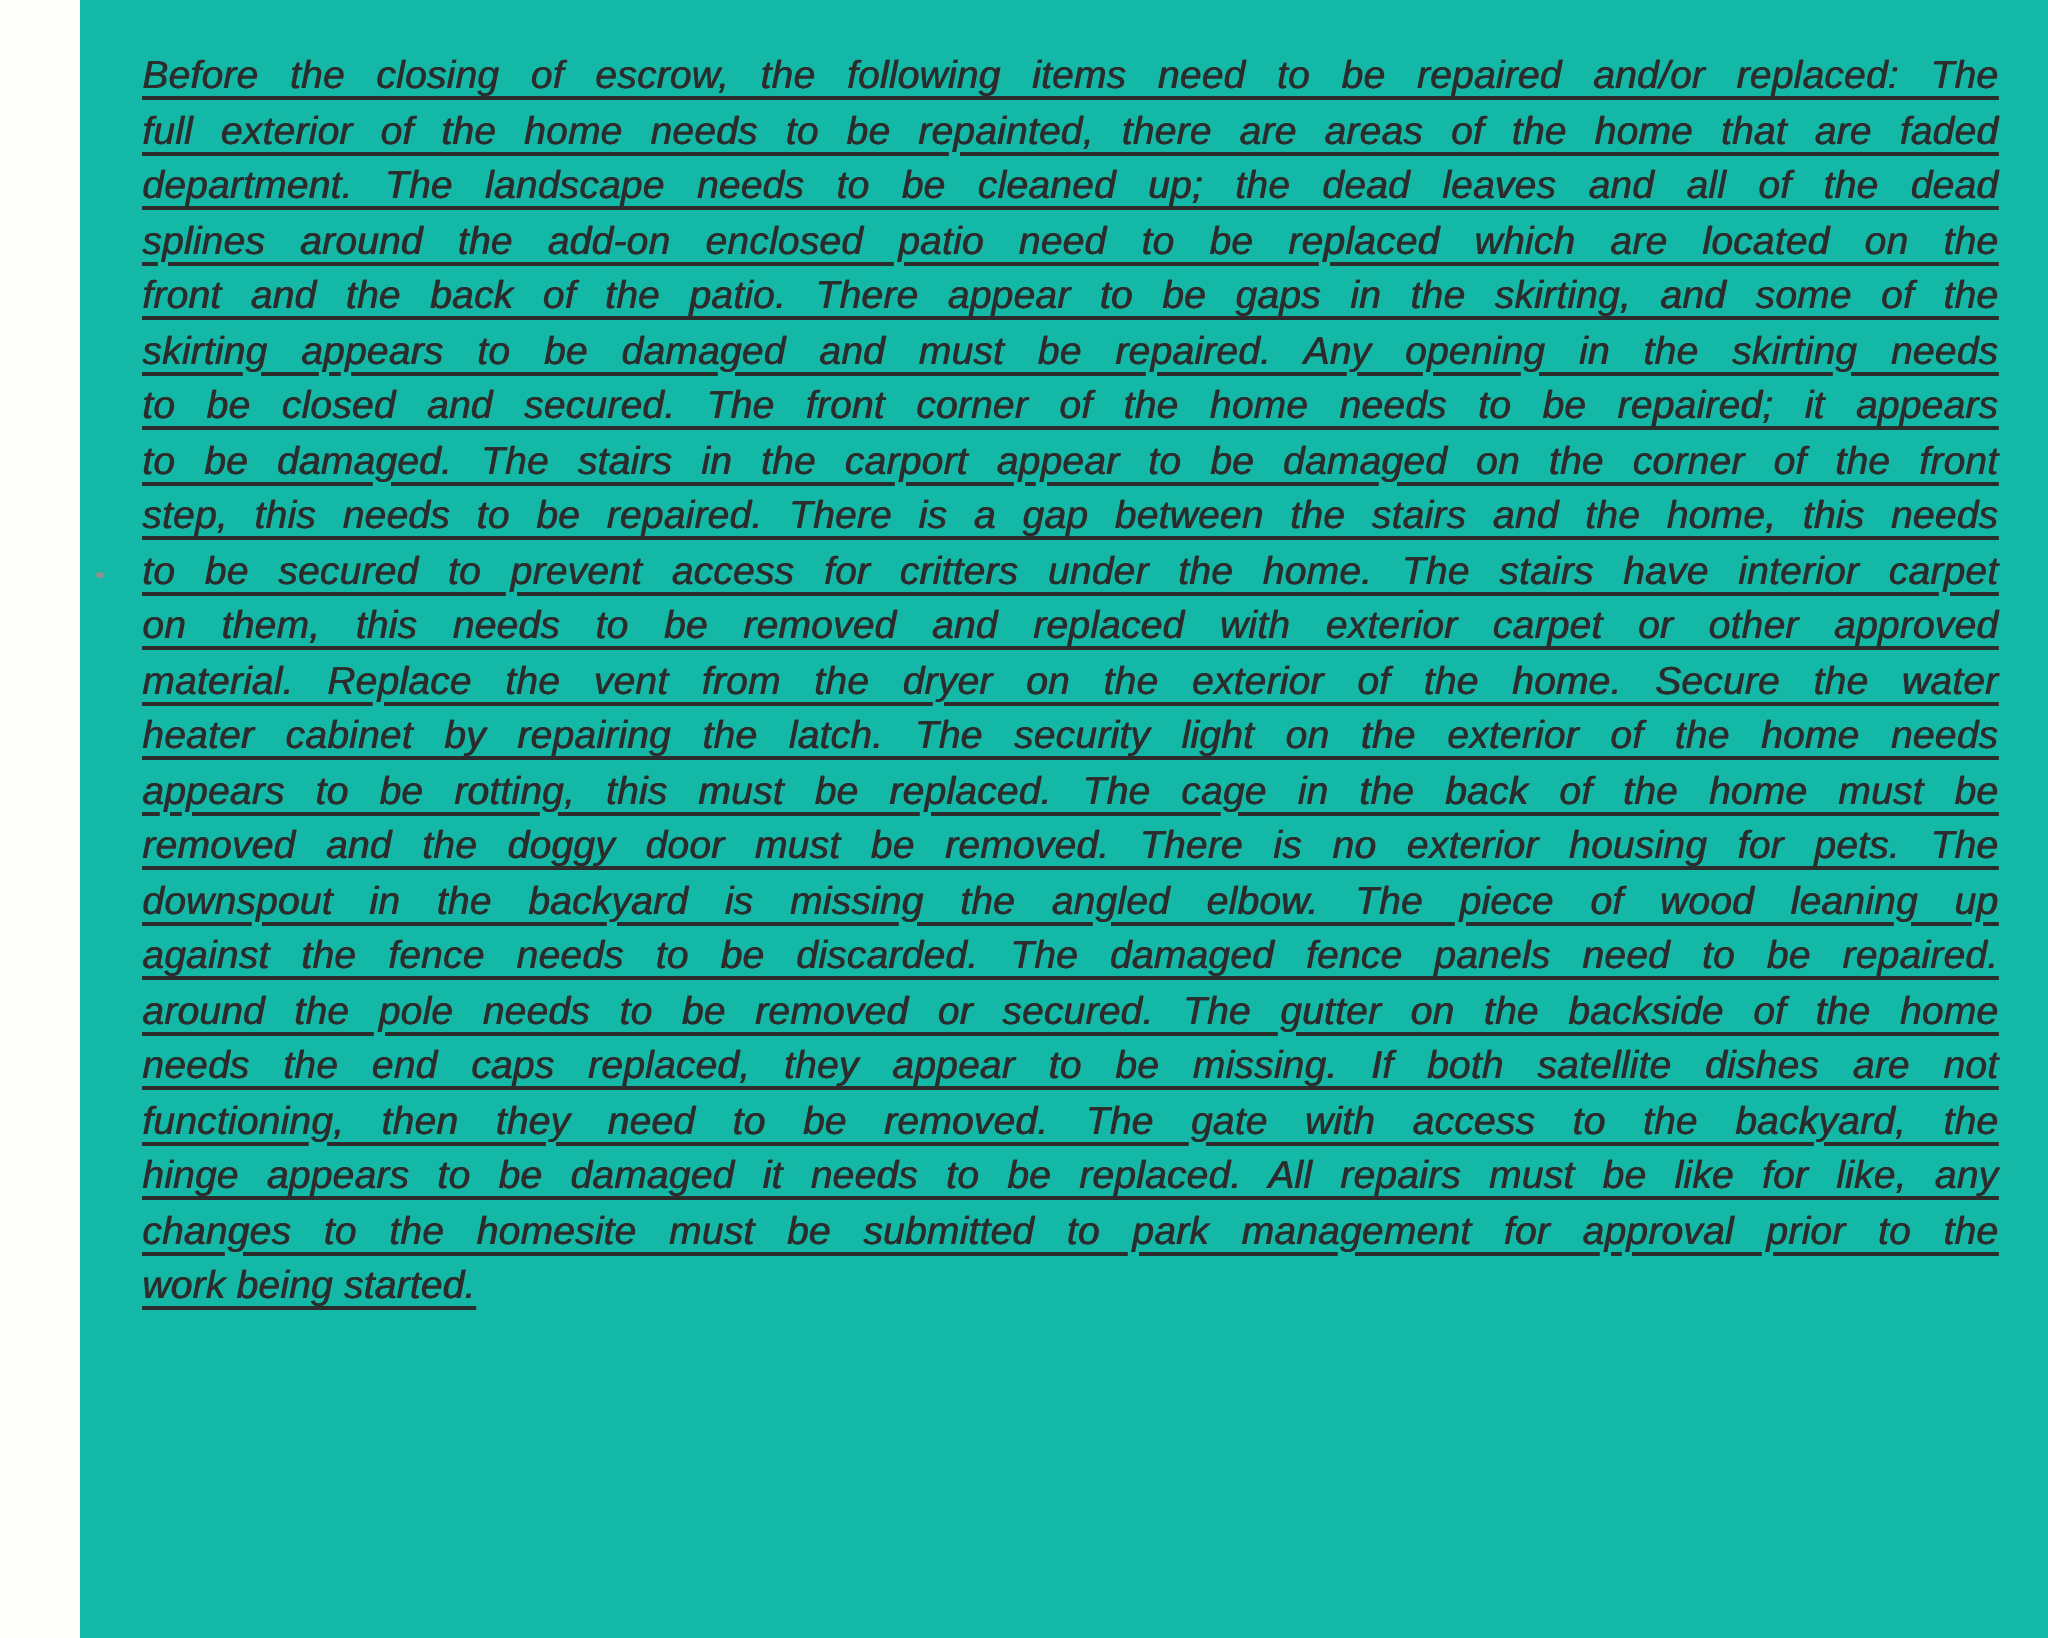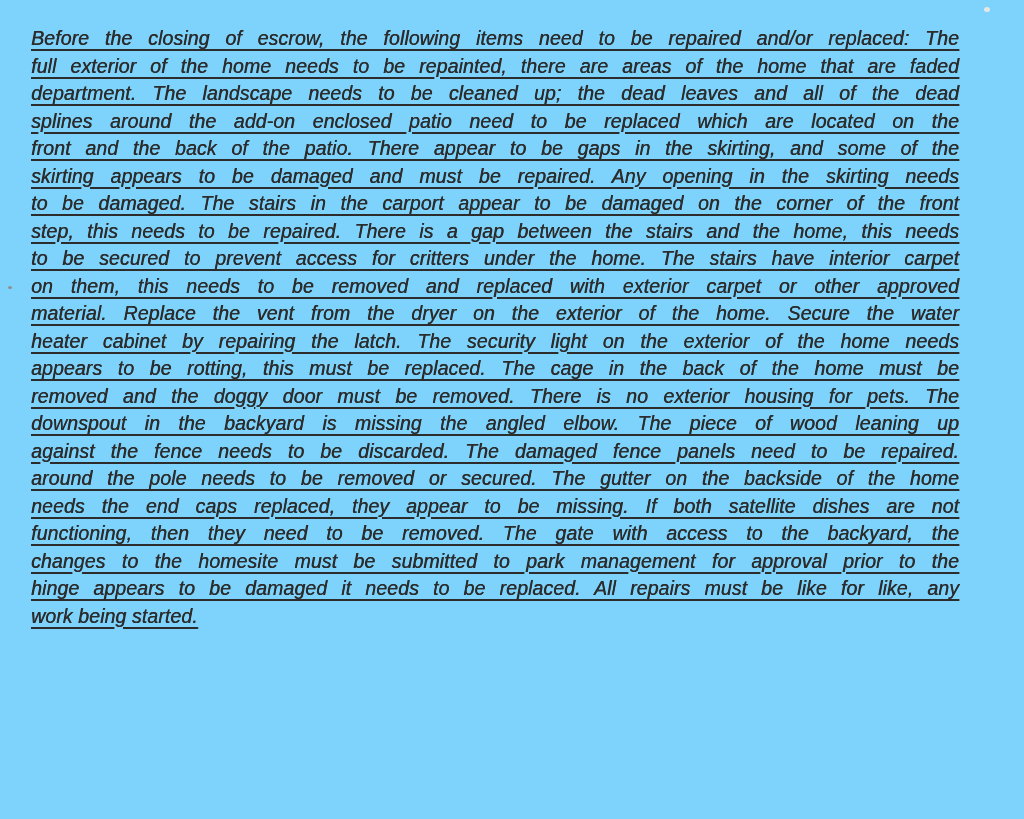--- a/index.html
+++ b/index.html
@@ -10,21 +10,22 @@
     width: 1024px;
     height: 819px;
     background: #fdfdfc;
     overflow: hidden;
     position: relative;
     font-family: "Liberation Sans", "DejaVu Sans", sans-serif;
   }
   .page {
     position: absolute;
     inset: 0;
-    background: #7dd3fc;
+    background: #14b8a6;
+    margin-left: 40px;
   }
   .doc-text {
     position: absolute;
     left: 31px;
     top: 25px;
     width: 928px;
     color: #2c2c2c;
   }
   .text-line {
     font-style: italic;
@@ -67,32 +68,33 @@
 <body>
 
 <div class="page">
   <div class="doc-text">
       <div class="text-line">Before the closing of escrow, the following items need to be repaired and/or replaced: The</div>
       <div class="text-line">full exterior of the home needs to be repainted, there are areas of the home that are faded</div>
       <div class="text-line">department. The landscape needs to be cleaned up; the dead leaves and all of the dead</div>
       <div class="text-line">splines around the add-on enclosed patio need to be replaced which are located on the</div>
       <div class="text-line">front and the back of the patio. There appear to be gaps in the skirting, and some of the</div>
       <div class="text-line">skirting appears to be damaged and must be repaired. Any opening in the skirting needs</div>
+      <div class="text-line">to be closed and secured. The front corner of the home needs to be repaired; it appears</div>
       <div class="text-line">to be damaged. The stairs in the carport appear to be damaged on the corner of the front</div>
       <div class="text-line">step, this needs to be repaired. There is a gap between the stairs and the home, this needs</div>
       <div class="text-line">to be secured to prevent access for critters under the home. The stairs have interior carpet</div>
       <div class="text-line">on them, this needs to be removed and replaced with exterior carpet or other approved</div>
       <div class="text-line">material. Replace the vent from the dryer on the exterior of the home. Secure the water</div>
       <div class="text-line">heater cabinet by repairing the latch. The security light on the exterior of the home needs</div>
       <div class="text-line">appears to be rotting, this must be replaced. The cage in the back of the home must be</div>
       <div class="text-line">removed and the doggy door must be removed. There is no exterior housing for pets. The</div>
       <div class="text-line">downspout in the backyard is missing the angled elbow. The piece of wood leaning up</div>
       <div class="text-line">against the fence needs to be discarded. The damaged fence panels need to be repaired.</div>
       <div class="text-line">around the pole needs to be removed or secured. The gutter on the backside of the home</div>
       <div class="text-line">needs the end caps replaced, they appear to be missing. If both satellite dishes are not</div>
       <div class="text-line">functioning, then they need to be removed. The gate with access to the backyard, the</div>
+      <div class="text-line">hinge appears to be damaged it needs to be replaced. All repairs must be like for like, any</div>
       <div class="text-line">changes to the homesite must be submitted to park management for approval prior to the</div>
-      <div class="text-line">hinge appears to be damaged it needs to be replaced. All repairs must be like for like, any</div>
       <div class="text-line">work being started.</div>
     </div>
   <div class="speck-left"></div>
   <div class="speck-topright"></div>
 </div>
 
 </body></html>

